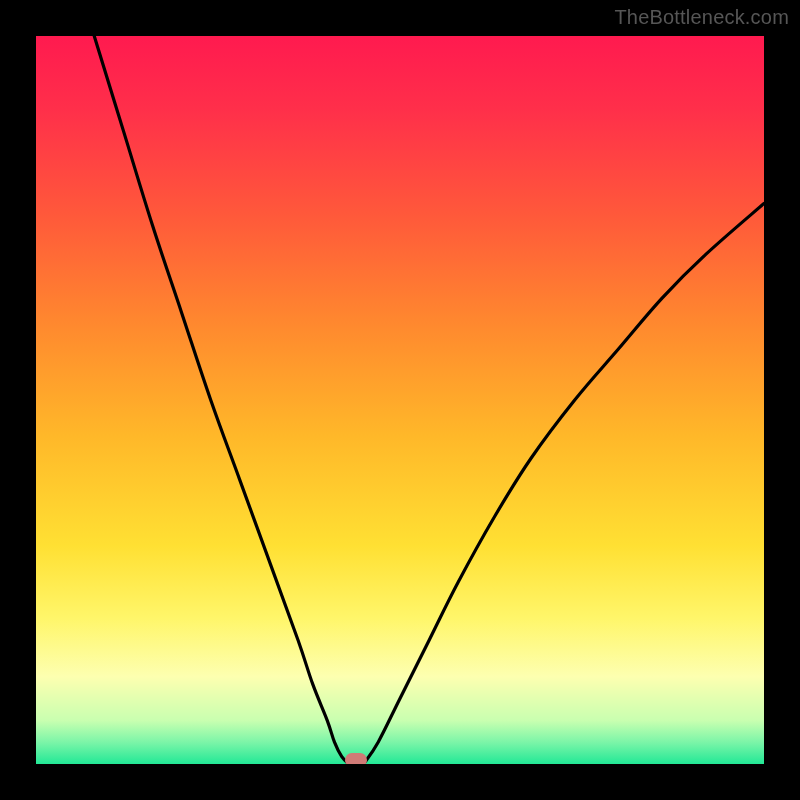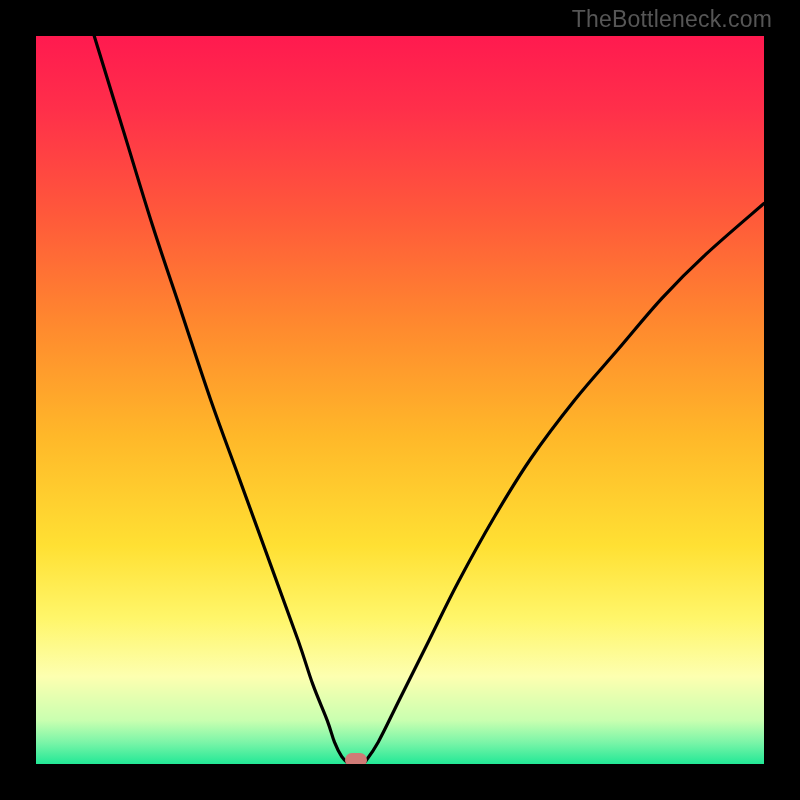--- a/index.html
+++ b/index.html
@@ -12,23 +12,23 @@
   }
   .container {
     position: relative;
     width: 800px;
     height: 800px;
     background: #000;
   }
   .watermark {
     position: absolute;
     top: 6px;
-    right: 28px;
+    right: 11px;
     font-family: Arial, Helvetica, sans-serif;
-    font-size: 23px;
+    font-size: 20px;
     font-weight: 500;
     color: #565656;
     z-index: 10;
     letter-spacing: 0.2px;
   }
   .plot-area {
     position: absolute;
     left: 36px;
     top: 36px;
     width: 728px;

